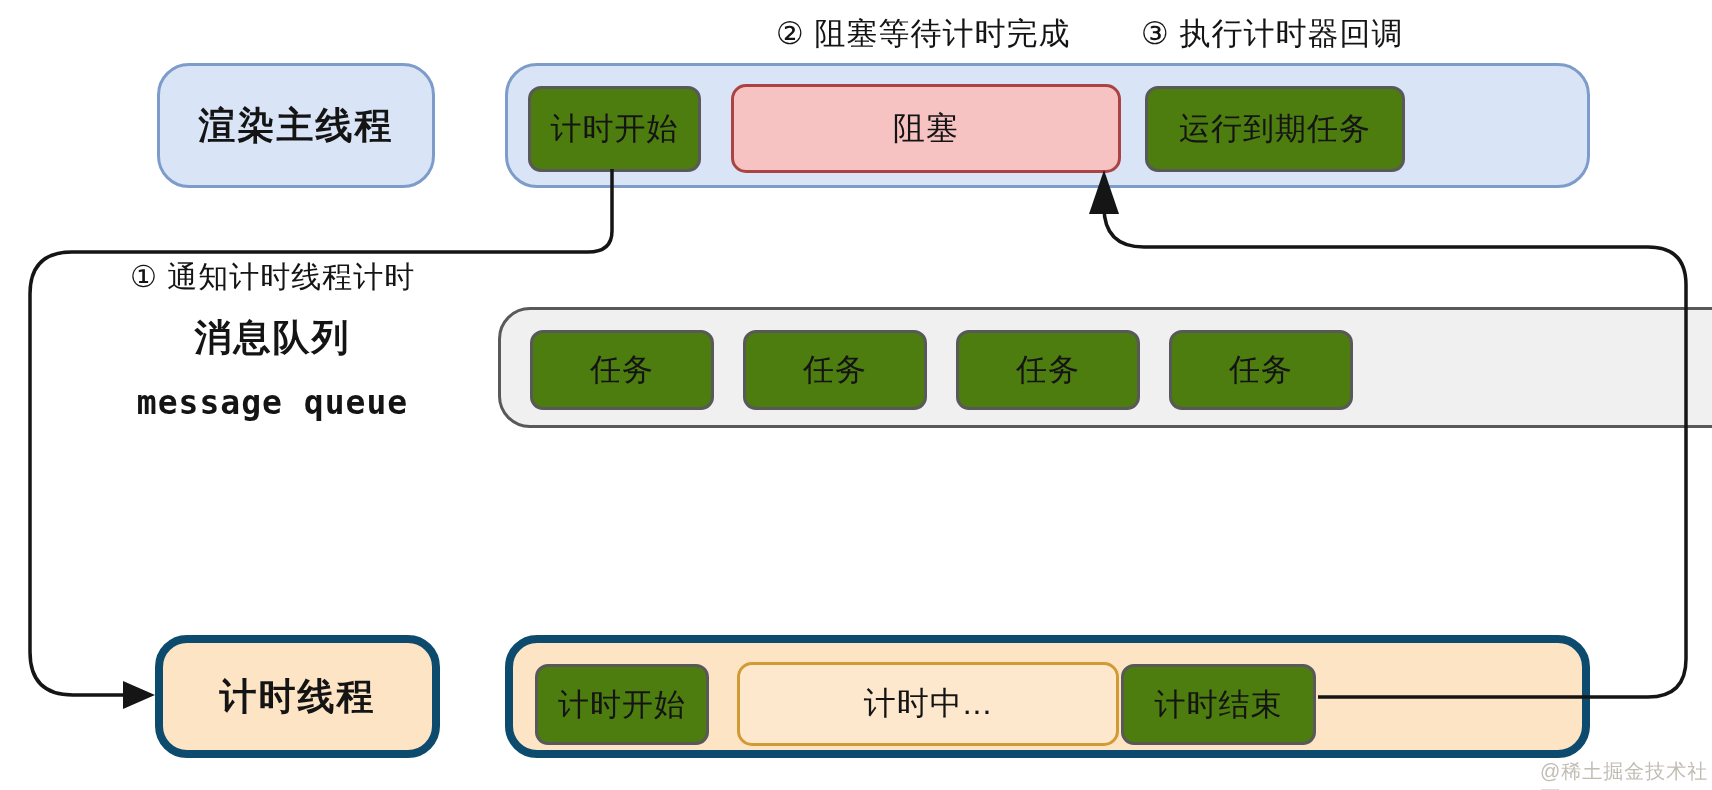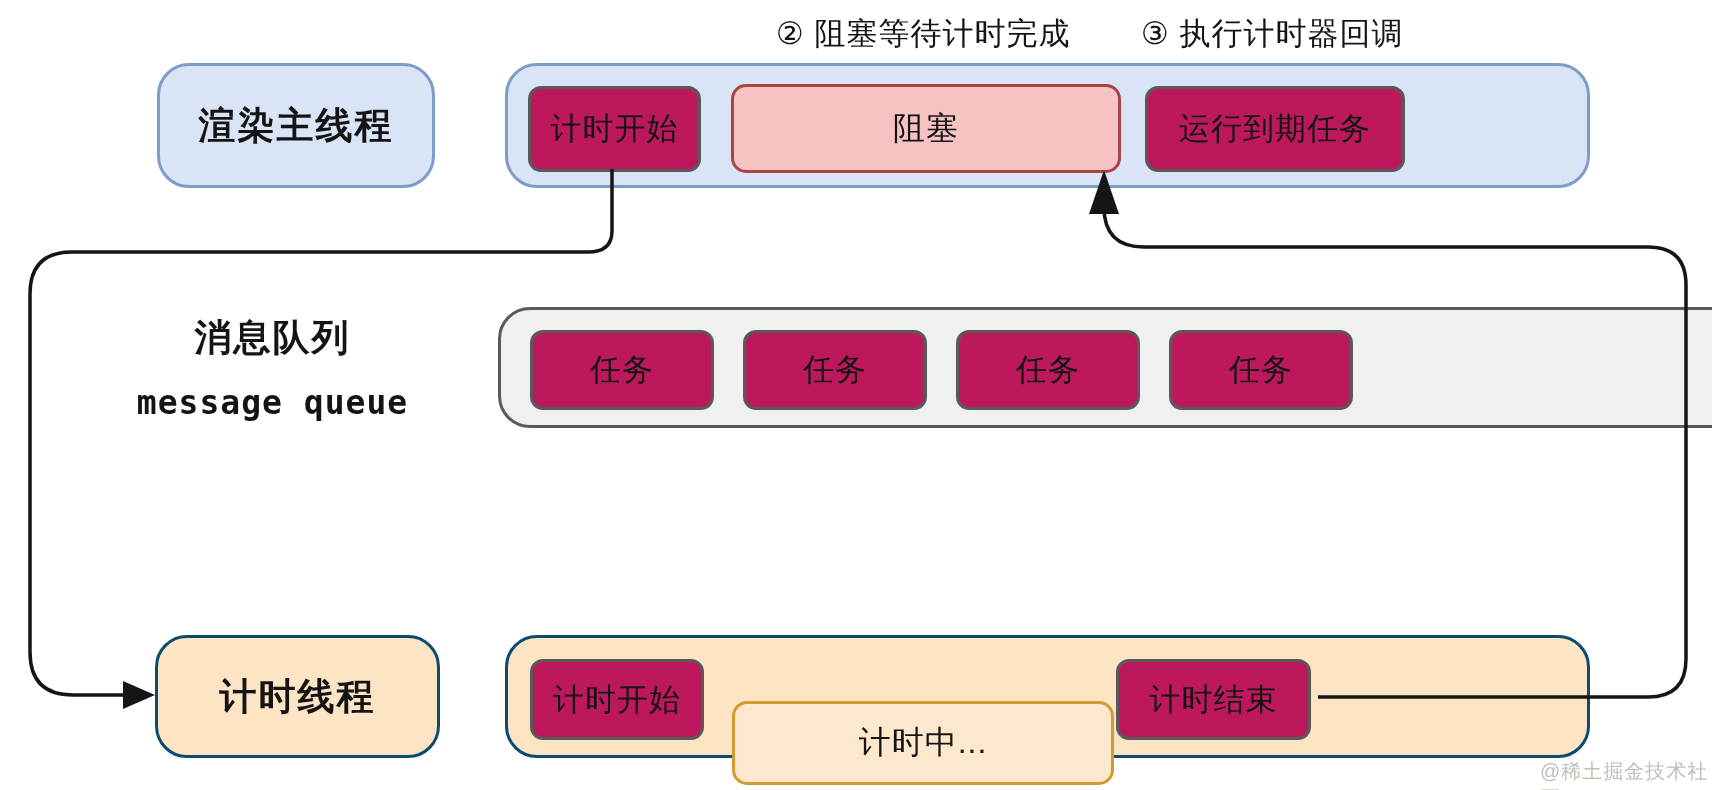--- a/index.html
+++ b/index.html
@@ -7,29 +7,29 @@
     position:relative; width:1712px; height:790px; background:#ffffff;
     font-family:"Liberation Sans","DejaVu Sans",sans-serif; color:#141414;
     overflow:hidden;
   }
   .annot { position:absolute; font-size:31px; font-weight:400; letter-spacing:1px; white-space:nowrap; }
 
   
   .thread-label, .bar { position:absolute; box-sizing:border-box; border-radius:32px;
     display:flex; align-items:center; justify-content:center; }
   .blue   { background:#d9e4f7; border:3px solid #7e9cc9; }
-  .orange { background:#fce4c5; border:3px solid #0c4a6e; }
+  .orange { background:#fce4c5; border:8px solid #0c4a6e; }
   .graybar{ background:#f0f0f0; border:3px solid #595959; }
   .thread-label { font-size:37px; font-weight:600; letter-spacing:2px; }
 
   
   .chip { position:absolute; box-sizing:border-box; border-radius:13px;
     display:flex; align-items:center; justify-content:center;
     font-size:31px; font-weight:500; letter-spacing:1px; white-space:nowrap; }
-  .chip-gray   { background:#be185d; border:3px solid #595959; }
+  .chip-gray   { background:#4d7c0f; border:3px solid #595959; }
   .chip-red    { background:#f6c2c2; border:3px solid #ab4343; border-radius:15px; font-size:32px; }
   .chip-orange { background:#fde8cd; border:3px solid #d29a33; border-radius:15px; font-size:32px; }
 
   .mq-label { position:absolute; left:75px; top:313px; width:395px;
     display:flex; flex-direction:column; align-items:center; gap:20px; }
   .mq-zh { font-size:37px; font-weight:600; letter-spacing:2px; }
   .mq-en { font-family:"DejaVu Sans Mono","Liberation Mono",monospace;
     font-size:33px; font-weight:bold; letter-spacing:1px; }
 
   .watermark { position:absolute; left:1540px; top:758px; font-size:20px;
@@ -48,40 +48,41 @@
   <div class="thread-label blue" style="left:157px; top:63px; width:278px; height:125px;">
     <span>渲染主线程</span>
   </div>
 
   <div class="bar blue" style="left:505px; top:63px; width:1085px; height:125px;">
     <div class="chip chip-gray" style="left:20px; top:20px; width:173px; height:86px;">计时开始</div>
     <div class="chip chip-red" style="left:223px; top:18px; width:390px; height:89px;">阻塞</div>
     <div class="chip chip-gray" style="left:637px; top:20px; width:260px; height:86px;">运行到期任务</div>
   </div>
 
+  <div class="annot" style="left:130px; top:257px; font-size:30px;">① 通知计时线程计时</div>
 
   <div class="mq-label">
     <span class="mq-zh">消息队列</span>
     <span class="mq-en">message queue</span>
   </div>
 
   <div class="bar graybar" style="left:498px; top:307px; width:1288px; height:121px;">
     <div class="chip chip-gray" style="left:29px;  top:20px; width:184px; height:80px;">任务</div>
     <div class="chip chip-gray" style="left:242px; top:20px; width:184px; height:80px;">任务</div>
     <div class="chip chip-gray" style="left:455px; top:20px; width:184px; height:80px;">任务</div>
     <div class="chip chip-gray" style="left:668px; top:20px; width:184px; height:80px;">任务</div>
   </div>
 
   <div class="thread-label orange" style="left:155px; top:635px; width:285px; height:123px;">
     <span>计时线程</span>
   </div>
 
   <div class="bar orange" style="left:505px; top:635px; width:1085px; height:123px;">
     <div class="chip chip-gray" style="left:22px; top:21px; width:174px; height:81px;">计时开始</div>
-    <div class="chip chip-orange" style="left:224px; top:19px; width:382px; height:84px;margin-top:44px;">计时中...</div>
+    <div class="chip chip-orange" style="left:224px; top:19px; width:382px; height:84px;">计时中...</div>
     <div class="chip chip-gray" style="left:608px; top:21px; width:195px; height:81px;">计时结束</div>
   </div>
 
   <div class="watermark">@稀土掘金技术社区</div>
 
   <svg class="overlay" width="1712" height="790" viewBox="0 0 1712 790">
 
     <path d="M 612 169 V 231 Q 612 252 588 252 H 72 Q 30 252 30 294 V 652 Q 30 695 73 695 H 126" fill="none" stroke="#151515" stroke-width="3.5"></path>
     <polygon points="155,695 123,681 123,709" fill="#151515"></polygon>
 

